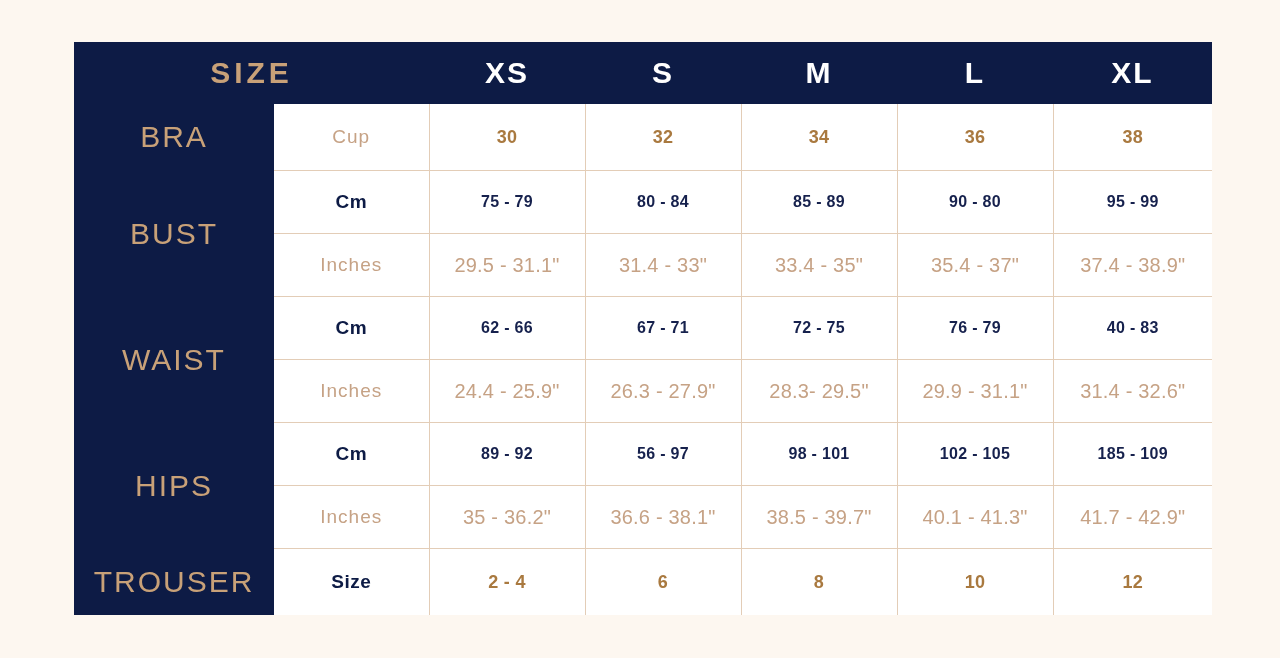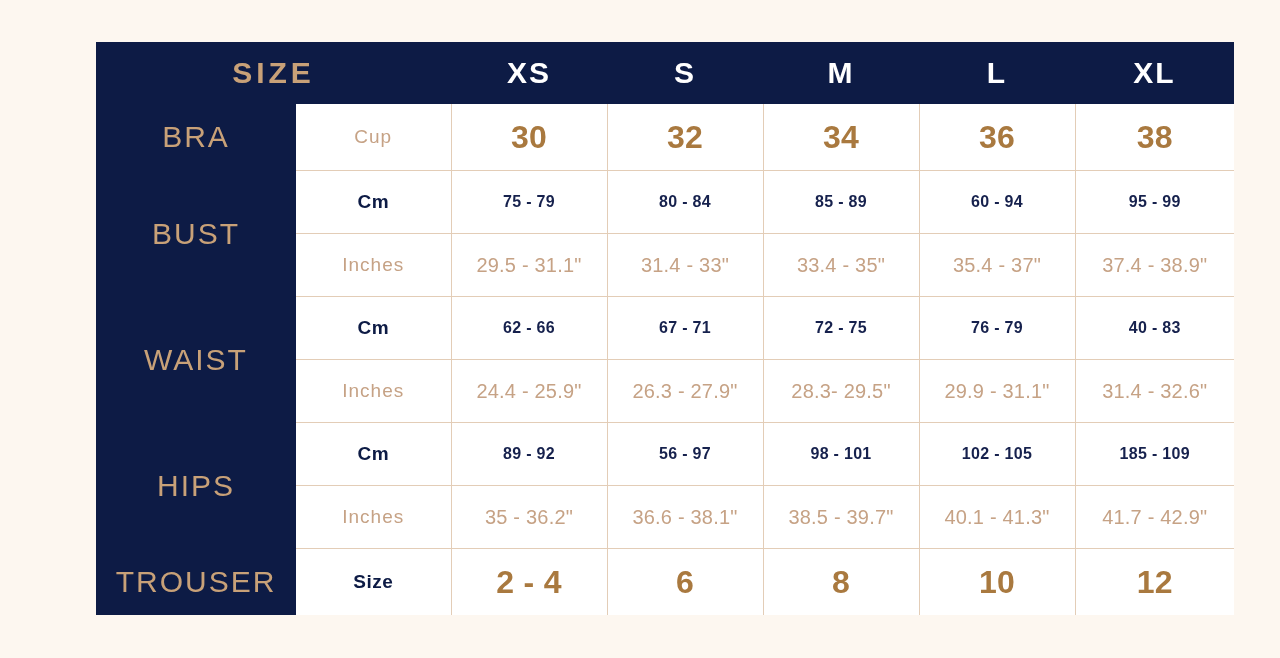--- a/index.html
+++ b/index.html
@@ -14,21 +14,21 @@
     overflow: hidden;
   }
   .page {
     position: relative;
     width: 1280px;
     height: 658px;
     background: #fdf7f0;
   }
   .table-wrap {
     position: absolute;
-    left: 68px;
+    left: 46px;
     top: 42px;
     width: 1079px;
     padding-left: 28px;
   }
   table.size-chart {
     border-collapse: collapse;
     width: 1138px;
     table-layout: fixed;
   }
   table.size-chart td, table.size-chart th {
@@ -83,21 +83,21 @@
   
   .val {
     background: #ffffff;
     font-size: 16px;
     color: #16214d;
     font-weight: bold;
     letter-spacing: 0.3px;
   }
   .val.accent {
     color: #a9793f;
-    font-size: 32px;
+    font-size: 18px;
     font-weight: bold;
   }
   .val.inch {
     color: #c6a285;
     font-weight: normal;
     font-size: 20px;
     letter-spacing: 0.2px;
   }
 
   
@@ -148,21 +148,21 @@
         <td class="val accent white-cell cellborder">36</td>
         <td class="val accent white-cell cellborder nb-right">38</td>
       </tr>
 
       <tr class="r-cm">
         <td class="rowlabel" rowspan="2">BUST</td>
         <td class="unit white-cell cellborder">Cm</td>
         <td class="val white-cell cellborder">75 - 79</td>
         <td class="val white-cell cellborder">80 - 84</td>
         <td class="val white-cell cellborder">85 - 89</td>
-        <td class="val white-cell cellborder">60 - 94</td>
+        <td class="val white-cell cellborder">90 - 80</td>
         <td class="val white-cell cellborder nb-right">95 - 99</td>
       </tr>
 
       <tr class="r-in">
         <td class="unit soft white-cell cellborder">Inches</td>
         <td class="val inch white-cell cellborder">29.5 - 31.1"</td>
         <td class="val inch white-cell cellborder">31.4 -  33"</td>
         <td class="val inch white-cell cellborder">33.4 - 35"</td>
         <td class="val inch white-cell cellborder">35.4 -  37"</td>
         <td class="val inch white-cell cellborder nb-right">37.4 - 38.9"</td>

